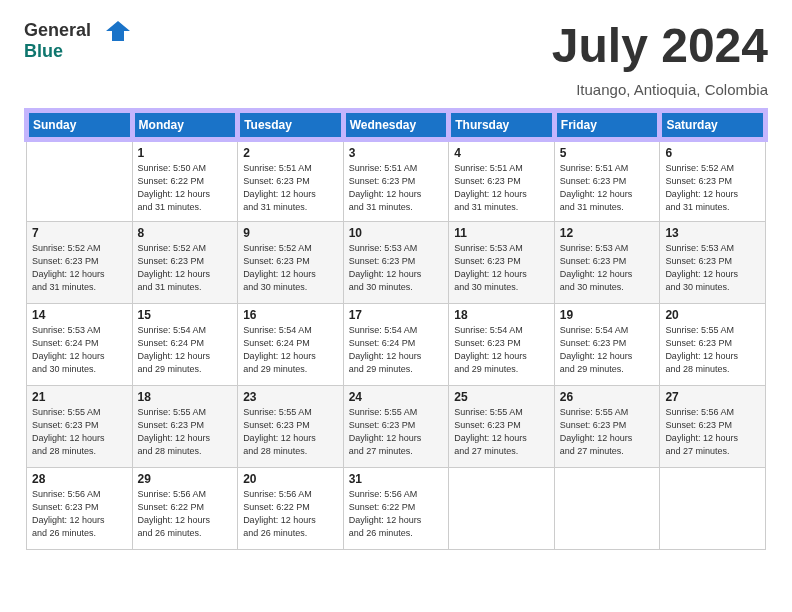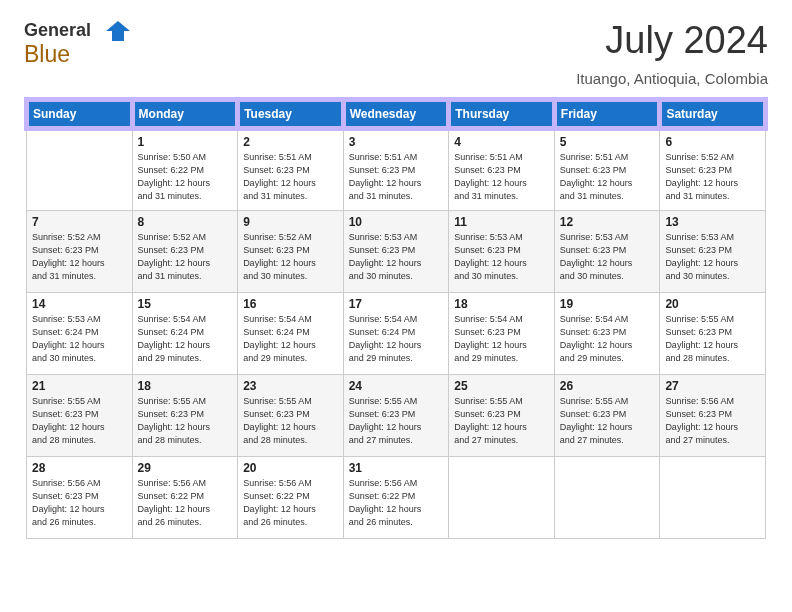--- a/index.html
+++ b/index.html
@@ -31,35 +31,35 @@
       display: flex;
       align-items: center;
       gap: 13px;
     }
     .logo-general {
       font-size: 18px;
       font-weight: bold;
       color: #333;
     }
     .logo-blue {
-      font-size: 23px;
-      font-weight: normal;
-      color: #a16207;
+      font-size: 18px;
+      font-weight: bold;
+      color: #0f766e;
     }
     .logo-icon {
       width: 24px;
       height: 20px;
       margin-left: 2px;
     }
     .title-area {
       text-align: right;
     }
     .month-year {
-      font-size: 38px;
-      font-weight: normal;
+      font-size: 48px;
+      font-weight: bold;
       color: #333;
       line-height: 1.1;
       text-align: right;
     }
     .location {
       font-size: 15px;
       color: #555;
       margin-top: 8px;
     }
     .calendar {

